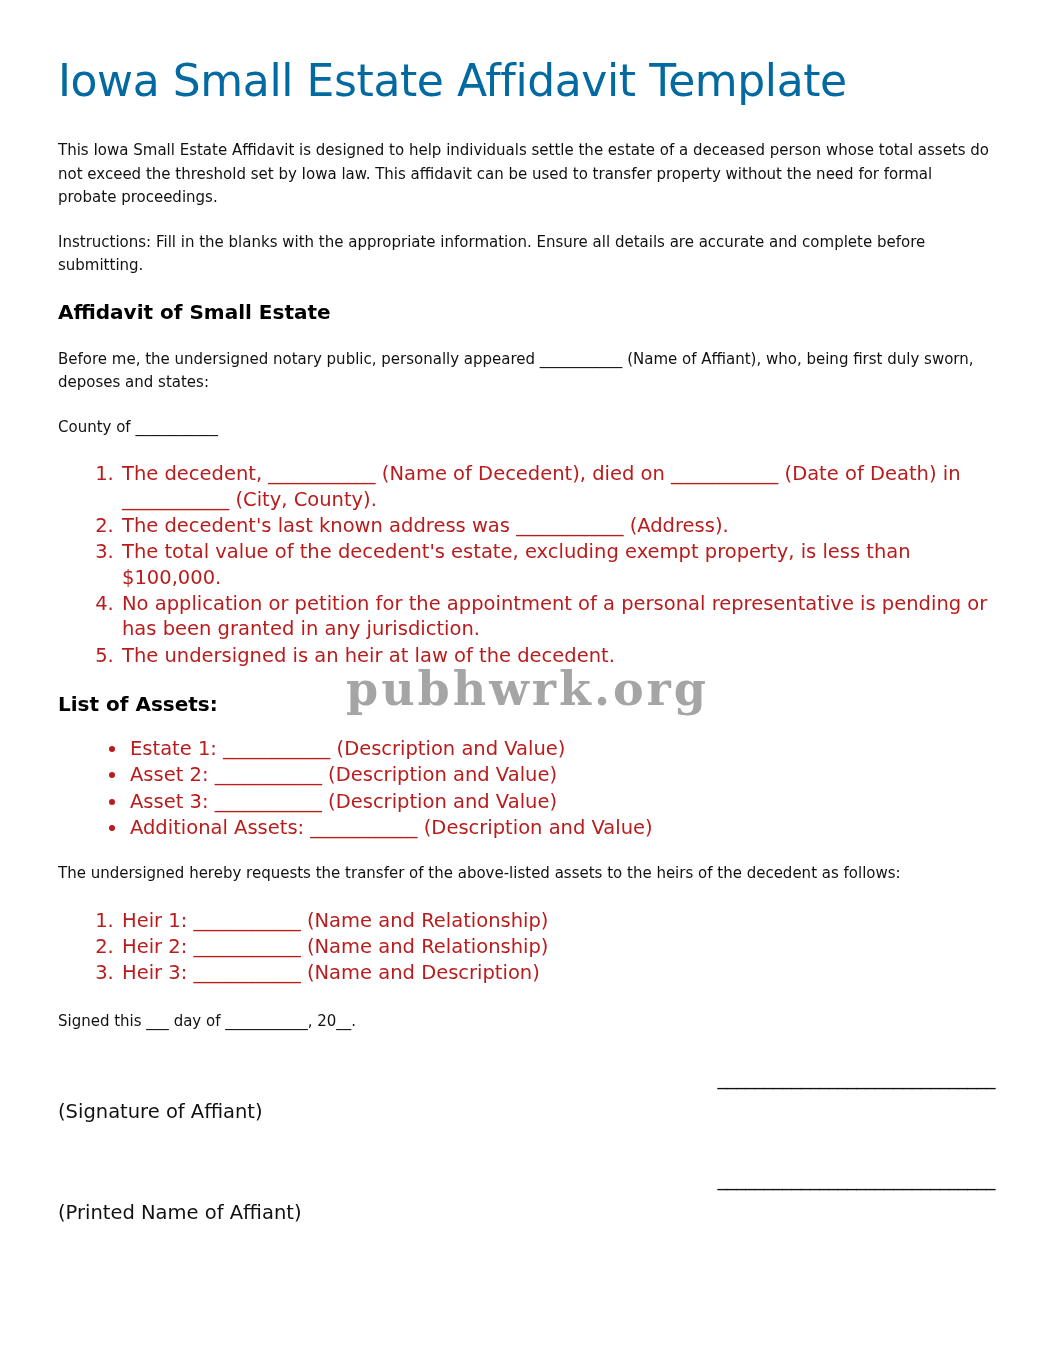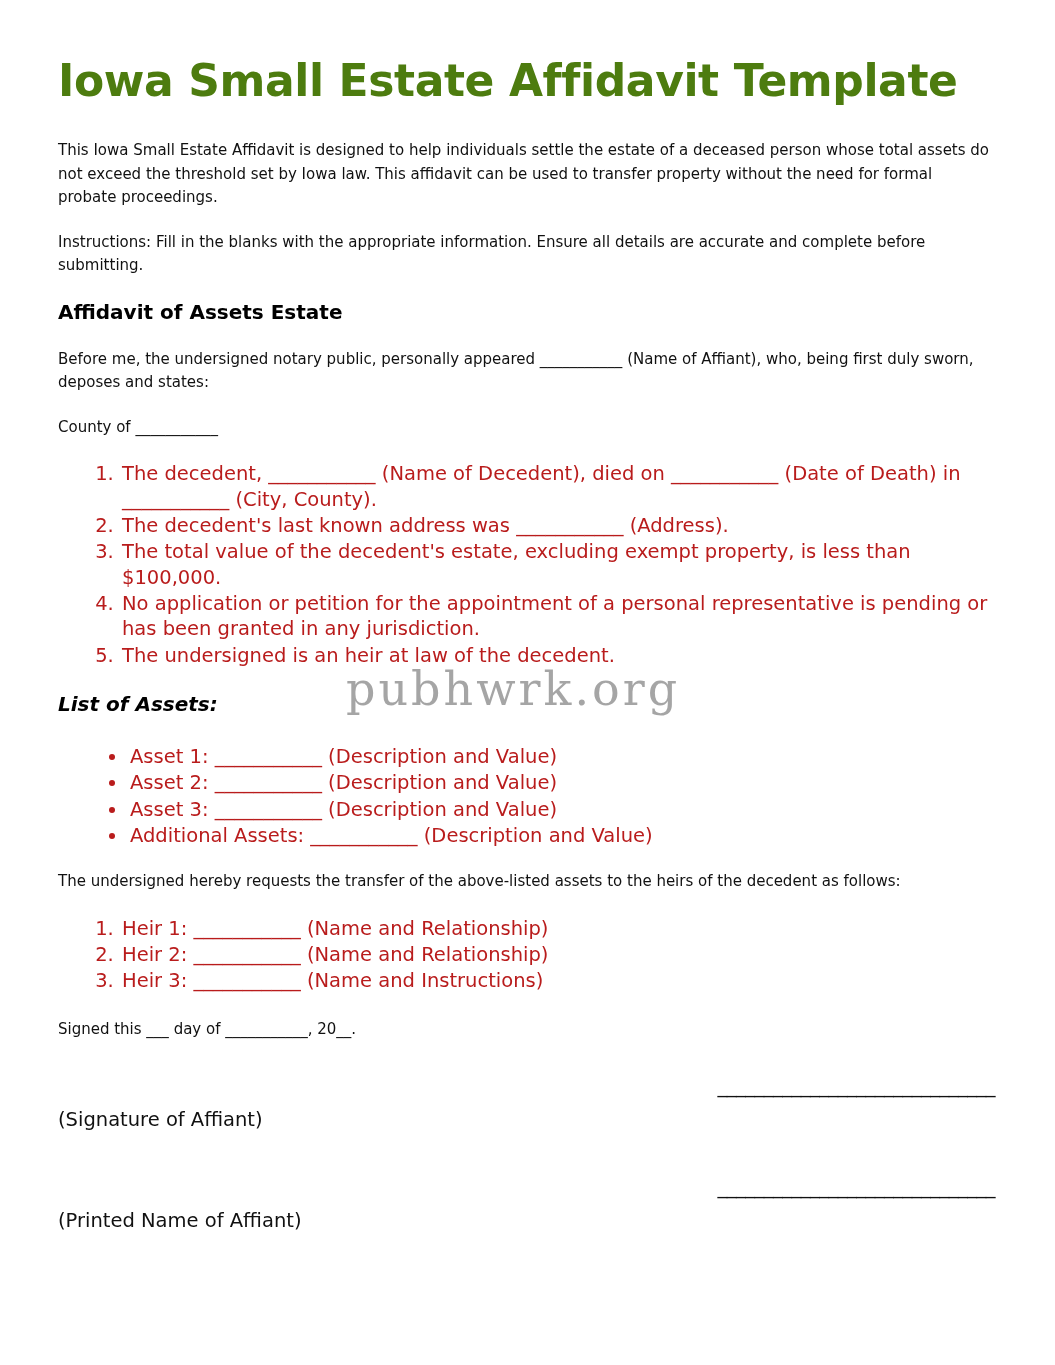--- a/index.html
+++ b/index.html
@@ -19,26 +19,26 @@
   .page {
     position: relative;
     width: 1055px;
     height: 1365px;
     box-sizing: border-box;
     padding: 56px 60px 0 58px;
   }
   h1.doc-title {
     font-family: "DejaVu Sans", "Liberation Sans", sans-serif;
     font-size: 44px;
-    font-weight: bold;
+    font-weight: normal;
     letter-spacing: -0.4px;
     line-height: 1.12;
     margin: 0 0 34px 0;
     padding: 0;
-    color: #4d7c0f;
+    color: #0369a1;
   }
   p.body-text {
     font-size: 15px;
     line-height: 1.55;
     margin: 0 0 22px 0;
     padding: 0;
     max-width: 945px;
     color: #111;
   }
   p.body-text.tight {
@@ -50,22 +50,21 @@
   h2.sec-head {
     font-size: 20px;
     font-weight: bold;
     line-height: 1.4;
     margin: 0 0 22px 0;
     padding: 0;
     color: #000;
   }
   h2.sec-head.assets {
     margin-top: 4px;
-    margin-bottom: 26px;
-    font-style: italic;
+    margin-bottom: 18px;
   }
   ol.num-list, ul.bullet-list {
     margin: 0 0 22px 0;
     padding-left: 62px;
     font-size: 19.5px;
     line-height: 1.3;
     max-width: 960px;
   }
   ol.num-list li, ul.bullet-list li {
     margin: 0 0 1px 0;
@@ -102,66 +101,66 @@
     position: absolute;
     left: 346px;
     top: 662px;
     font-family: "DejaVu Serif", "Liberation Serif", serif;
     font-size: 46px;
     letter-spacing: 3px;
     color: rgba(40, 40, 40, 0.42);
     white-space: nowrap;
     pointer-events: none;
     user-select: none;
-    font-weight: normal;
+    font-weight: bold;
   }
 </style>
 </head>
 <body>
 
 <div class="page">
 
   <h1 class="doc-title">Iowa Small Estate Affidavit Template</h1>
 
   <p class="body-text">This Iowa Small Estate Affidavit is designed to help individuals settle the estate of a deceased person whose total assets do not exceed the threshold set by Iowa law. This affidavit can be used to transfer property without the need for formal probate proceedings.</p>
 
   <p class="body-text tight">
     <span class="strong">Instructions:</span><span> Fill in the blanks with the appropriate information. Ensure all details are accurate and complete before submitting.</span>
   </p>
 
-  <h2 class="sec-head">Affidavit of Assets Estate</h2>
+  <h2 class="sec-head">Affidavit of Small Estate</h2>
 
 
   <p class="body-text">Before me, the undersigned notary public, personally appeared ___________ (Name of Affiant), who, being first duly sworn, deposes and states:</p>
 
   <p class="body-text">County of ___________</p>
 
   <ol class="num-list">
     <li>The decedent, ___________ (Name of Decedent), died on ___________ (Date of Death) in ___________ (City, County).</li>
     <li>The decedent's last known address was ___________ (Address).</li>
     <li>The total value of the decedent's estate, excluding exempt property, is less than $100,000.</li>
     <li>No application or petition for the appointment of a personal representative is pending or has been granted in any jurisdiction.</li>
     <li>The undersigned is an heir at law of the decedent.</li>
   </ol>
 
   <h2 class="sec-head assets">List of Assets:</h2>
 
   <ul class="bullet-list">
-    <li>Asset 1: ___________ (Description and Value)</li>
+    <li>Estate 1: ___________ (Description and Value)</li>
     <li>Asset 2: ___________ (Description and Value)</li>
     <li>Asset 3: ___________ (Description and Value)</li>
     <li>Additional Assets: ___________ (Description and Value)</li>
   </ul>
 
   <p class="body-text">The undersigned hereby requests the transfer of the above-listed assets to the heirs of the decedent as follows:</p>
 
   <ol class="num-list heirs">
     <li>Heir 1: ___________ (Name and Relationship)</li>
     <li>Heir 2: ___________ (Name and Relationship)</li>
-    <li>Heir 3: ___________ (Name and Instructions)</li>
+    <li>Heir 3: ___________ (Name and Description)</li>
   </ol>
 
   <p class="body-text">Signed this ___ day of ___________, 20__.</p>
 
   <div class="sig-block">
     <div class="sig-line">______________________________</div>
     <div class="sig-caption">(Signature of Affiant)</div>
 
     <div class="sig-line">______________________________</div>
     <div class="sig-caption">(Printed Name of Affiant)</div>

